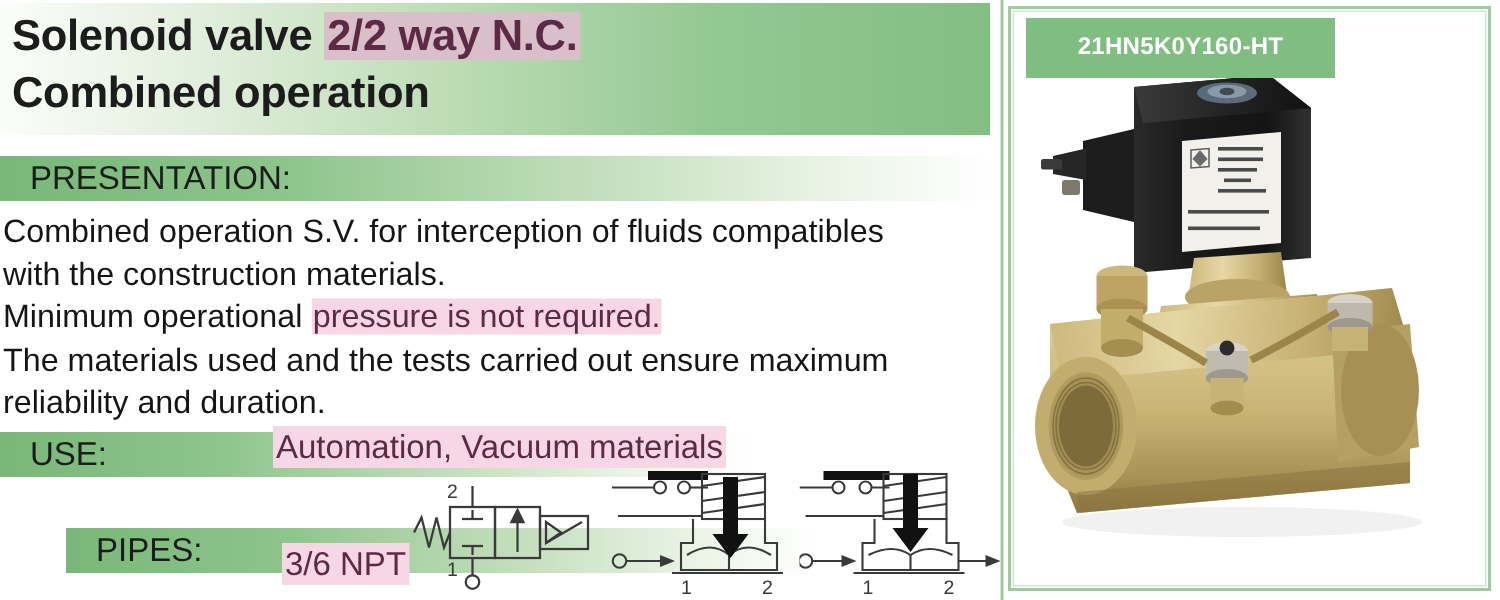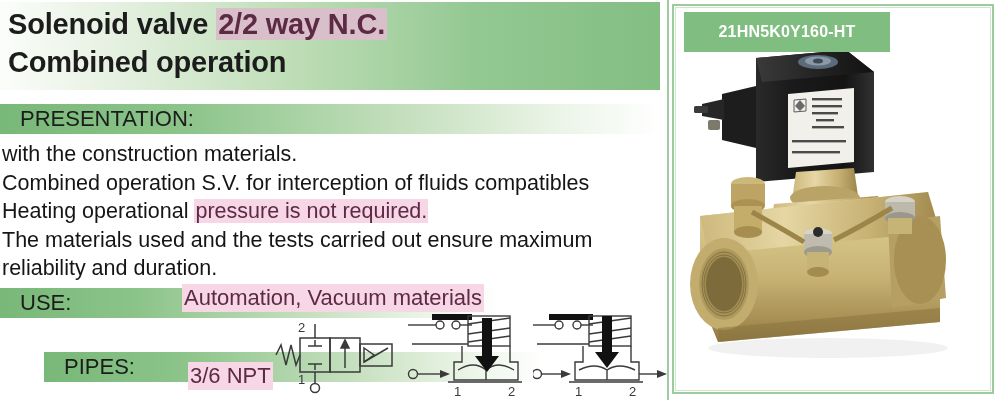--- a/index.html
+++ b/index.html
@@ -171,23 +171,23 @@
     <div class="title-band">
       <div class="title-line l1"><span>Solenoid valve </span><span class="hl-title">2/2 way N.C.</span></div>
       <div class="title-line l2">Combined operation</div>
     </div>
 
     <div class="label-band" id="band-presentation">
       <div class="label-text">PRESENTATION:</div>
     </div>
 
     <div id="presentation-body">
+      <div>Combined operation S.V. for interception of fluids compatibles</div>
       <div>with the construction materials.</div>
-      <div>Combined operation S.V. for interception of fluids compatibles</div>
-      <div><span>Heating operational </span><span class="hl-pink">pressure is not required.</span></div>
+      <div><span>Minimum operational </span><span class="hl-pink">pressure is not required.</span></div>
       <div>The materials used and the tests carried out ensure maximum</div>
       <div>reliability and duration.</div>
     </div>
 
     <div class="label-band" id="band-use">
       <div class="label-text">USE:</div>
     </div>
     <div class="value-pink" id="use-val-1">Automation, Vacuum materials</div>
 
     <div class="label-band" id="band-pipes">

